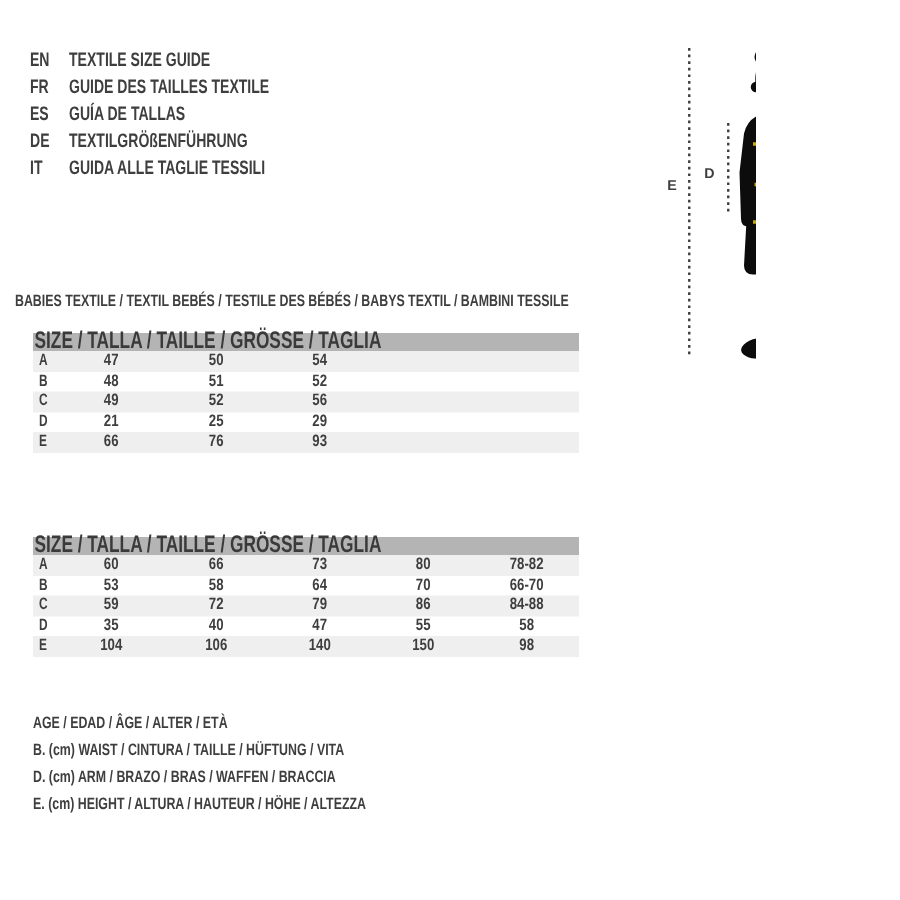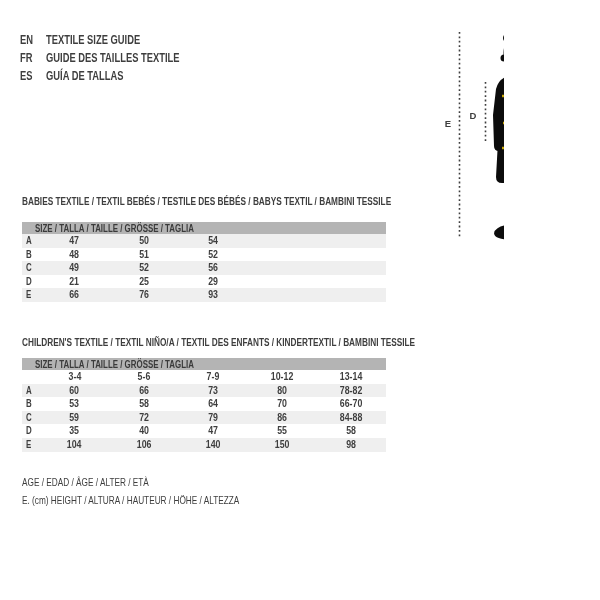--- a/index.html
+++ b/index.html
@@ -18,55 +18,63 @@
   .lang-code{position:absolute;left:0;top:0;}
   .lang-label{display:inline-block;margin-left:26px;}
 
   
   .figure{position:absolute;left:440px;top:25px;width:160px;height:220px;}
   .figure svg text{font-family:"Liberation Sans","DejaVu Sans",sans-serif;font-weight:700;font-size:9.5px;fill:#3e3e3e;}
   .dot-dark{stroke:#3e3e3e;stroke-width:1.6;stroke-dasharray:1.8 2.6;fill:none;}
   .dot-yellow{stroke:#c8a605;stroke-width:2.4;stroke-dasharray:2.4 2;fill:none;}
 
   
-  .sec-title{position:absolute;left:22px;font-size:11px;font-weight:700;height:12px;line-height:12px;}
+  .sec-title{position:absolute;left:10px;font-size:11px;font-weight:700;height:12px;line-height:12px;}
   .babies-title{top:195px;}
   .children-title{top:336px;}
 
   
   .sizetable{position:absolute;left:22px;width:364px;font-size:11px;font-weight:700;}
   .babies-table{top:222px;}
   .children-table{top:358px;}
-  .t-bar{height:12px;line-height:12px;background:#b4b4b4;padding-left:13px;font-size:11px;color:#3a3a3a;}
+  .t-bar{height:12px;line-height:12px;background:#b4b4b4;padding-left:1px;font-size:16px;color:#3a3a3a;}
   .t-row{display:grid;grid-template-columns:18px repeat(5,69.2px);height:13.6px;line-height:13.6px;}
   .t-row.striped{background:#efefef;}
   .t-cell{text-align:center;overflow:visible;}
   .t-label{text-align:left;padding-left:4px;}
 
   
-  .legend{position:absolute;left:22px;top:473px;font-size:11px;font-weight:400;}
+  .legend{position:absolute;left:22px;top:473px;font-size:11px;font-weight:700;}
   .legend-line{height:18.1px;line-height:18.1px;}
 </style>
 </head>
 <body>
 
 <div id="canvas">
 
   <div class="langs">
     <div class="lang-row">
       <span class="lang-code cx-l">EN</span>
       <span class="lang-label cx-l">TEXTILE SIZE GUIDE</span>
     </div>
     <div class="lang-row">
       <span class="lang-code cx-l">FR</span>
       <span class="lang-label cx-l">GUIDE DES TAILLES TEXTILE</span>
     </div>
     <div class="lang-row">
       <span class="lang-code cx-l">ES</span>
       <span class="lang-label cx-l">GUÍA DE TALLAS</span>
+    </div>
+    <div class="lang-row">
+      <span class="lang-code cx-l">DE</span>
+      <span class="lang-label cx-l">TEXTILGRÖßENFÜHRUNG</span>
+    </div>
+    <div class="lang-row">
+      <span class="lang-code cx-l">IT</span>
+      <span class="lang-label cx-l">GUIDA ALLE TAGLIE TESSILI</span>
     </div>
   </div>
 
   <div class="figure">
     <svg width="160" height="220" viewBox="0 0 160 220">
 
       <line class="dot-dark" x1="19.5" y1="7" x2="19.5" y2="212"></line>
 
       <line class="dot-dark" x1="45.5" y1="57" x2="45.5" y2="117"></line>
 
@@ -143,34 +151,23 @@
     <div class="t-row striped">
       <div class="t-cell t-label"><span class="cx-l">E</span></div>
       <div class="t-cell"><span class="cx-c">66</span></div>
       <div class="t-cell"><span class="cx-c">76</span></div>
       <div class="t-cell"><span class="cx-c">93</span></div>
       <div class="t-cell"></div>
       <div class="t-cell"></div>
     </div>
   </div>
 
-  <div class="sec-title children-title">
-    <span class="cx-t">CHILDREN'S TEXTILE / TEXTIL NIÑO/A / TEXTIL DES ENFANTS / KINDERTEXTIL / BAMBINI TESSILE</span>
-  </div>
   <div class="sizetable children-table">
     <div class="t-bar">
       <span class="cx-l">SIZE / TALLA / TAILLE / GRÖSSE / TAGLIA</span>
-    </div>
-    <div class="t-row">
-      <div class="t-cell t-label"></div>
-      <div class="t-cell"><span class="cx-c">3-4</span></div>
-      <div class="t-cell"><span class="cx-c">5-6</span></div>
-      <div class="t-cell"><span class="cx-c">7-9</span></div>
-      <div class="t-cell"><span class="cx-c">10-12</span></div>
-      <div class="t-cell"><span class="cx-c">13-14</span></div>
     </div>
     <div class="t-row striped">
       <div class="t-cell t-label"><span class="cx-l">A</span></div>
       <div class="t-cell"><span class="cx-c">60</span></div>
       <div class="t-cell"><span class="cx-c">66</span></div>
       <div class="t-cell"><span class="cx-c">73</span></div>
       <div class="t-cell"><span class="cx-c">80</span></div>
       <div class="t-cell"><span class="cx-c">78-82</span></div>
     </div>
     <div class="t-row">
@@ -202,16 +199,18 @@
       <div class="t-cell"><span class="cx-c">104</span></div>
       <div class="t-cell"><span class="cx-c">106</span></div>
       <div class="t-cell"><span class="cx-c">140</span></div>
       <div class="t-cell"><span class="cx-c">150</span></div>
       <div class="t-cell"><span class="cx-c">98</span></div>
     </div>
   </div>
 
   <div class="legend">
     <div class="legend-line"><span class="cx-t">AGE / EDAD / ÂGE / ALTER / ETÀ</span></div>
+    <div class="legend-line"><span class="cx-t">B. (cm) WAIST / CINTURA / TAILLE / HÜFTUNG / VITA</span></div>
+    <div class="legend-line"><span class="cx-t">D. (cm) ARM / BRAZO / BRAS / WAFFEN / BRACCIA</span></div>
     <div class="legend-line"><span class="cx-t">E. (cm) HEIGHT / ALTURA / HAUTEUR / HÖHE / ALTEZZA</span></div>
   </div>
 
 </div>
 
 </body></html>

